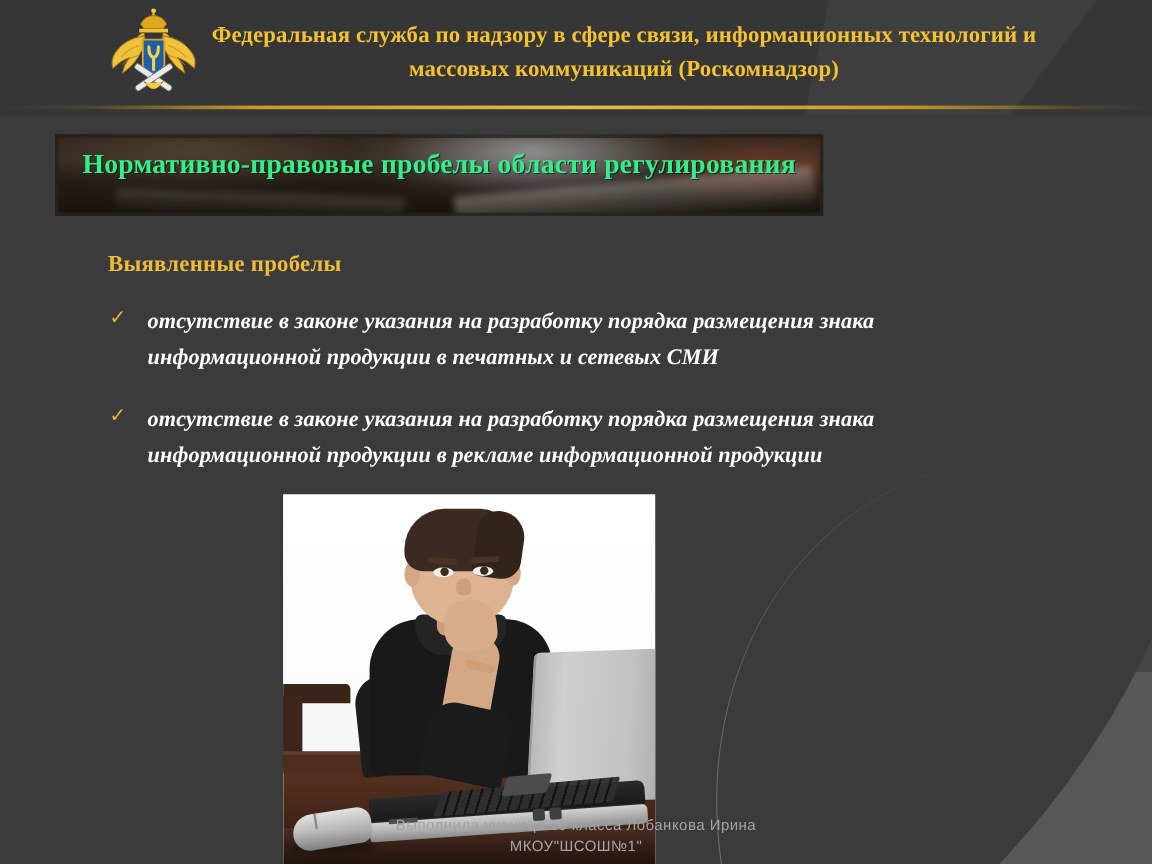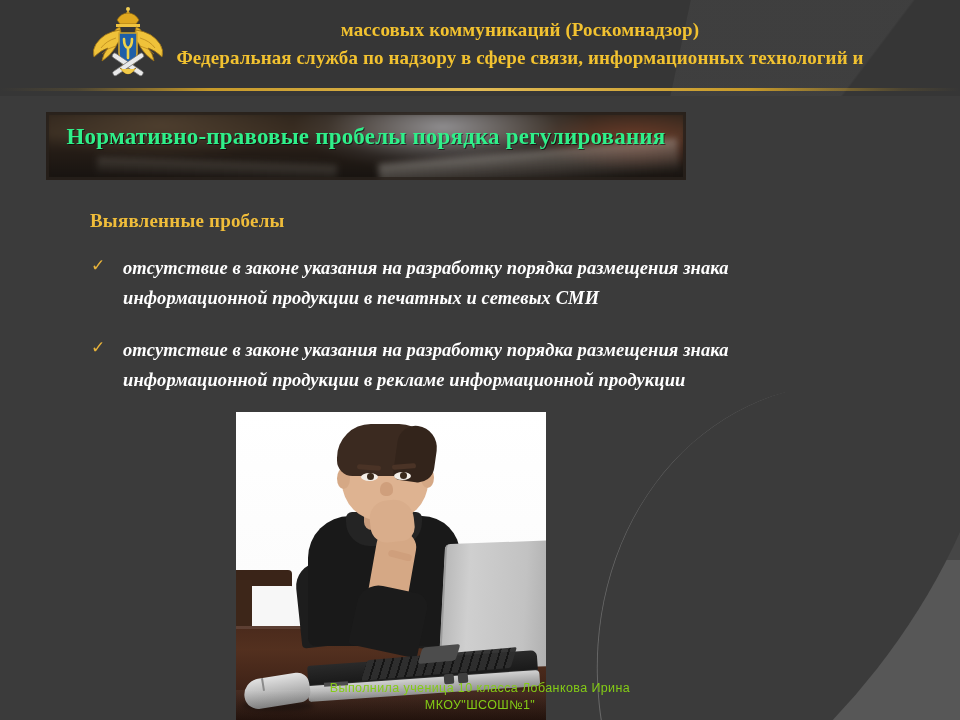--- a/index.html
+++ b/index.html
@@ -545,21 +545,21 @@
     left: 0; top: 278px;
     width: 310px; height: 30px;
     background: linear-gradient(to bottom, rgba(255,255,255,0.05), rgba(0,0,0,0.18));
   }
   .photo-caption-layer {
     position: absolute;
     left: 0;
     top: 680px;
     width: 960px;
     text-align: center;
-    color: #84cc16;
+    color: #a3a3a3;
     font-family: "Liberation Sans", sans-serif;
     font-size: 12.5px;
     line-height: 17px;
     letter-spacing: 0.4px;
     z-index: 60;
   }
 </style>
 </head>
 <body>
 
@@ -598,33 +598,33 @@
           <rect x="24" y="56" width="36" height="5" rx="2" fill="#e9e9e9" transform="rotate(34 42 58)"></rect>
           <rect x="24" y="56" width="36" height="5" rx="2" fill="#e9e9e9" transform="rotate(-34 42 58)"></rect>
         </g>
 
         <path d="M34 62 q8 12 16 0 q-8 6 -16 0 z" fill="#e8b42a" stroke="#9a7014" stroke-width="0.7"></path>
         <path d="M35 63 q7 10 14 0" fill="#f2cb49"></path>
       </svg>
     </div>
 
     <div class="header-title">
+      <div>Федеральная служба по надзору в сфере связи, информационных технологий и</div>
       <div>массовых коммуникаций (Роскомнадзор)</div>
-      <div>Федеральная служба по надзору в сфере связи, информационных технологий и</div>
     </div>
 
     <div class="header-rule"></div>
   </div>
 
   <div class="banner">
     <div class="banner-photo"></div>
     <div class="banner-shape1"></div>
     <div class="banner-shape2"></div>
     <div class="banner-edge"></div>
-    <div class="banner-title">Нормативно-правовые пробелы порядка регулирования</div>
+    <div class="banner-title">Нормативно-правовые пробелы области регулирования</div>
   </div>
 
   <div class="section-heading">Выявленные пробелы</div>
 
   <div class="bullets">
     <div class="bullet">
       <span class="bullet-check">✓</span>
       <span class="bullet-text">отсутствие в законе указания на разработку порядка размещения знака информационной продукции в печатных и сетевых СМИ</span>
     </div>
     <div class="bullet">

